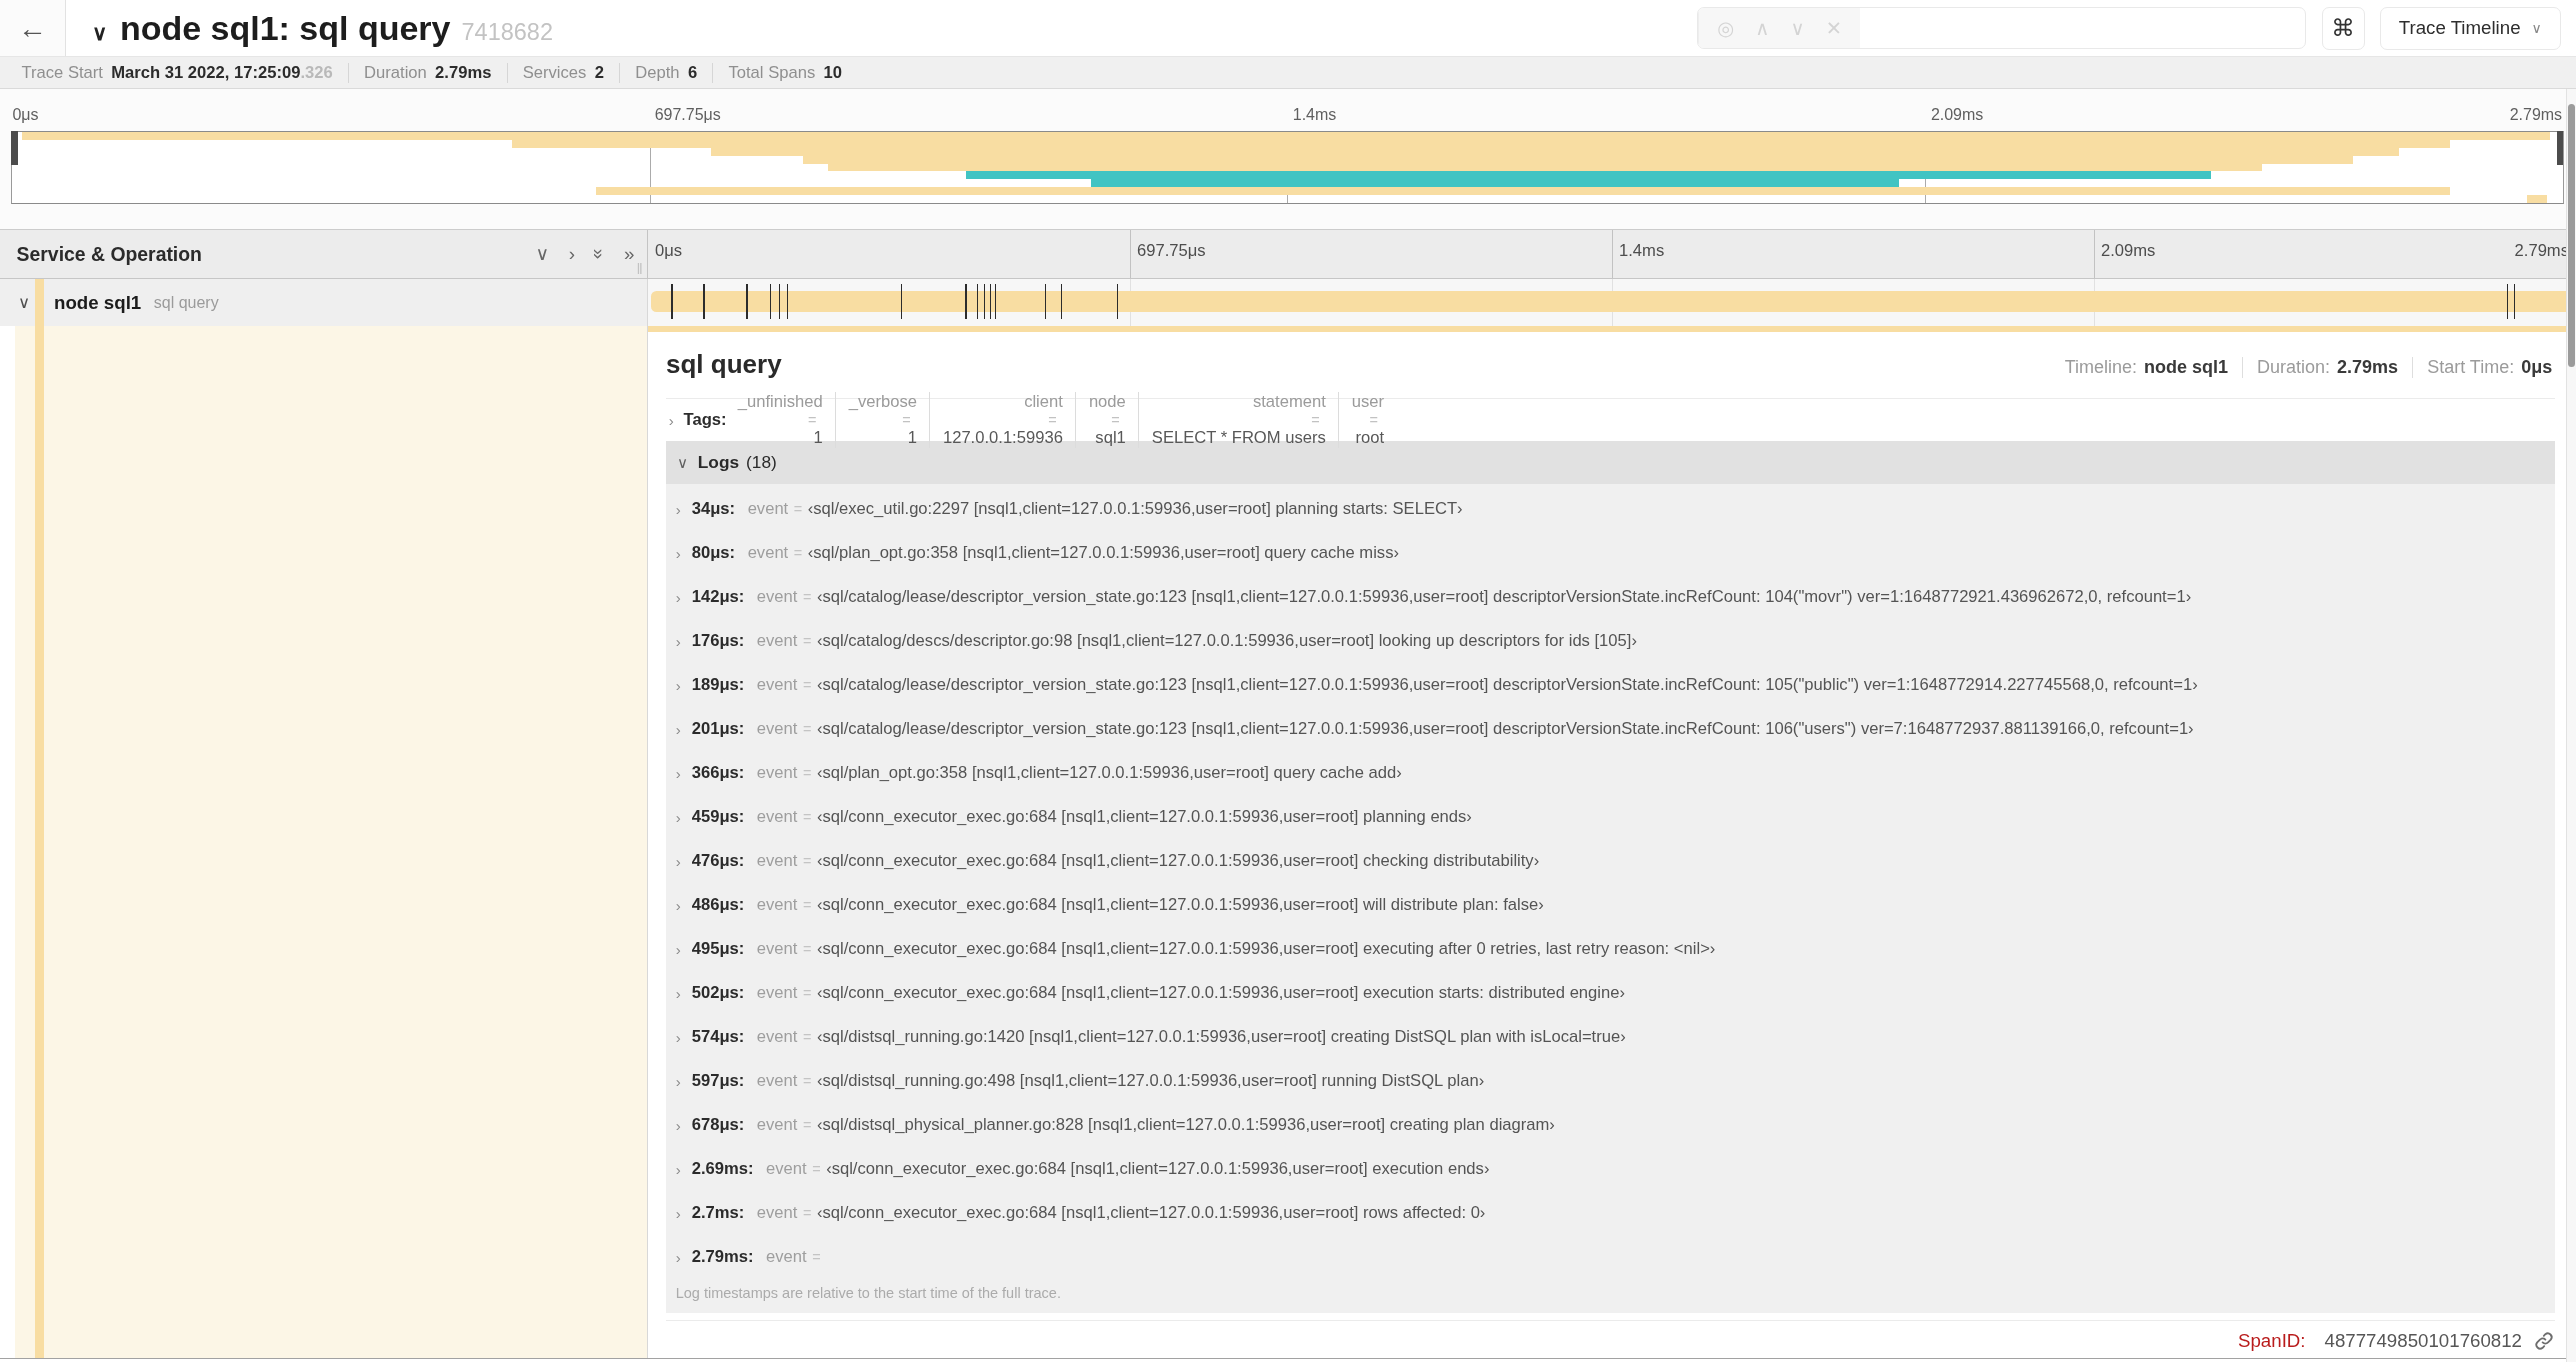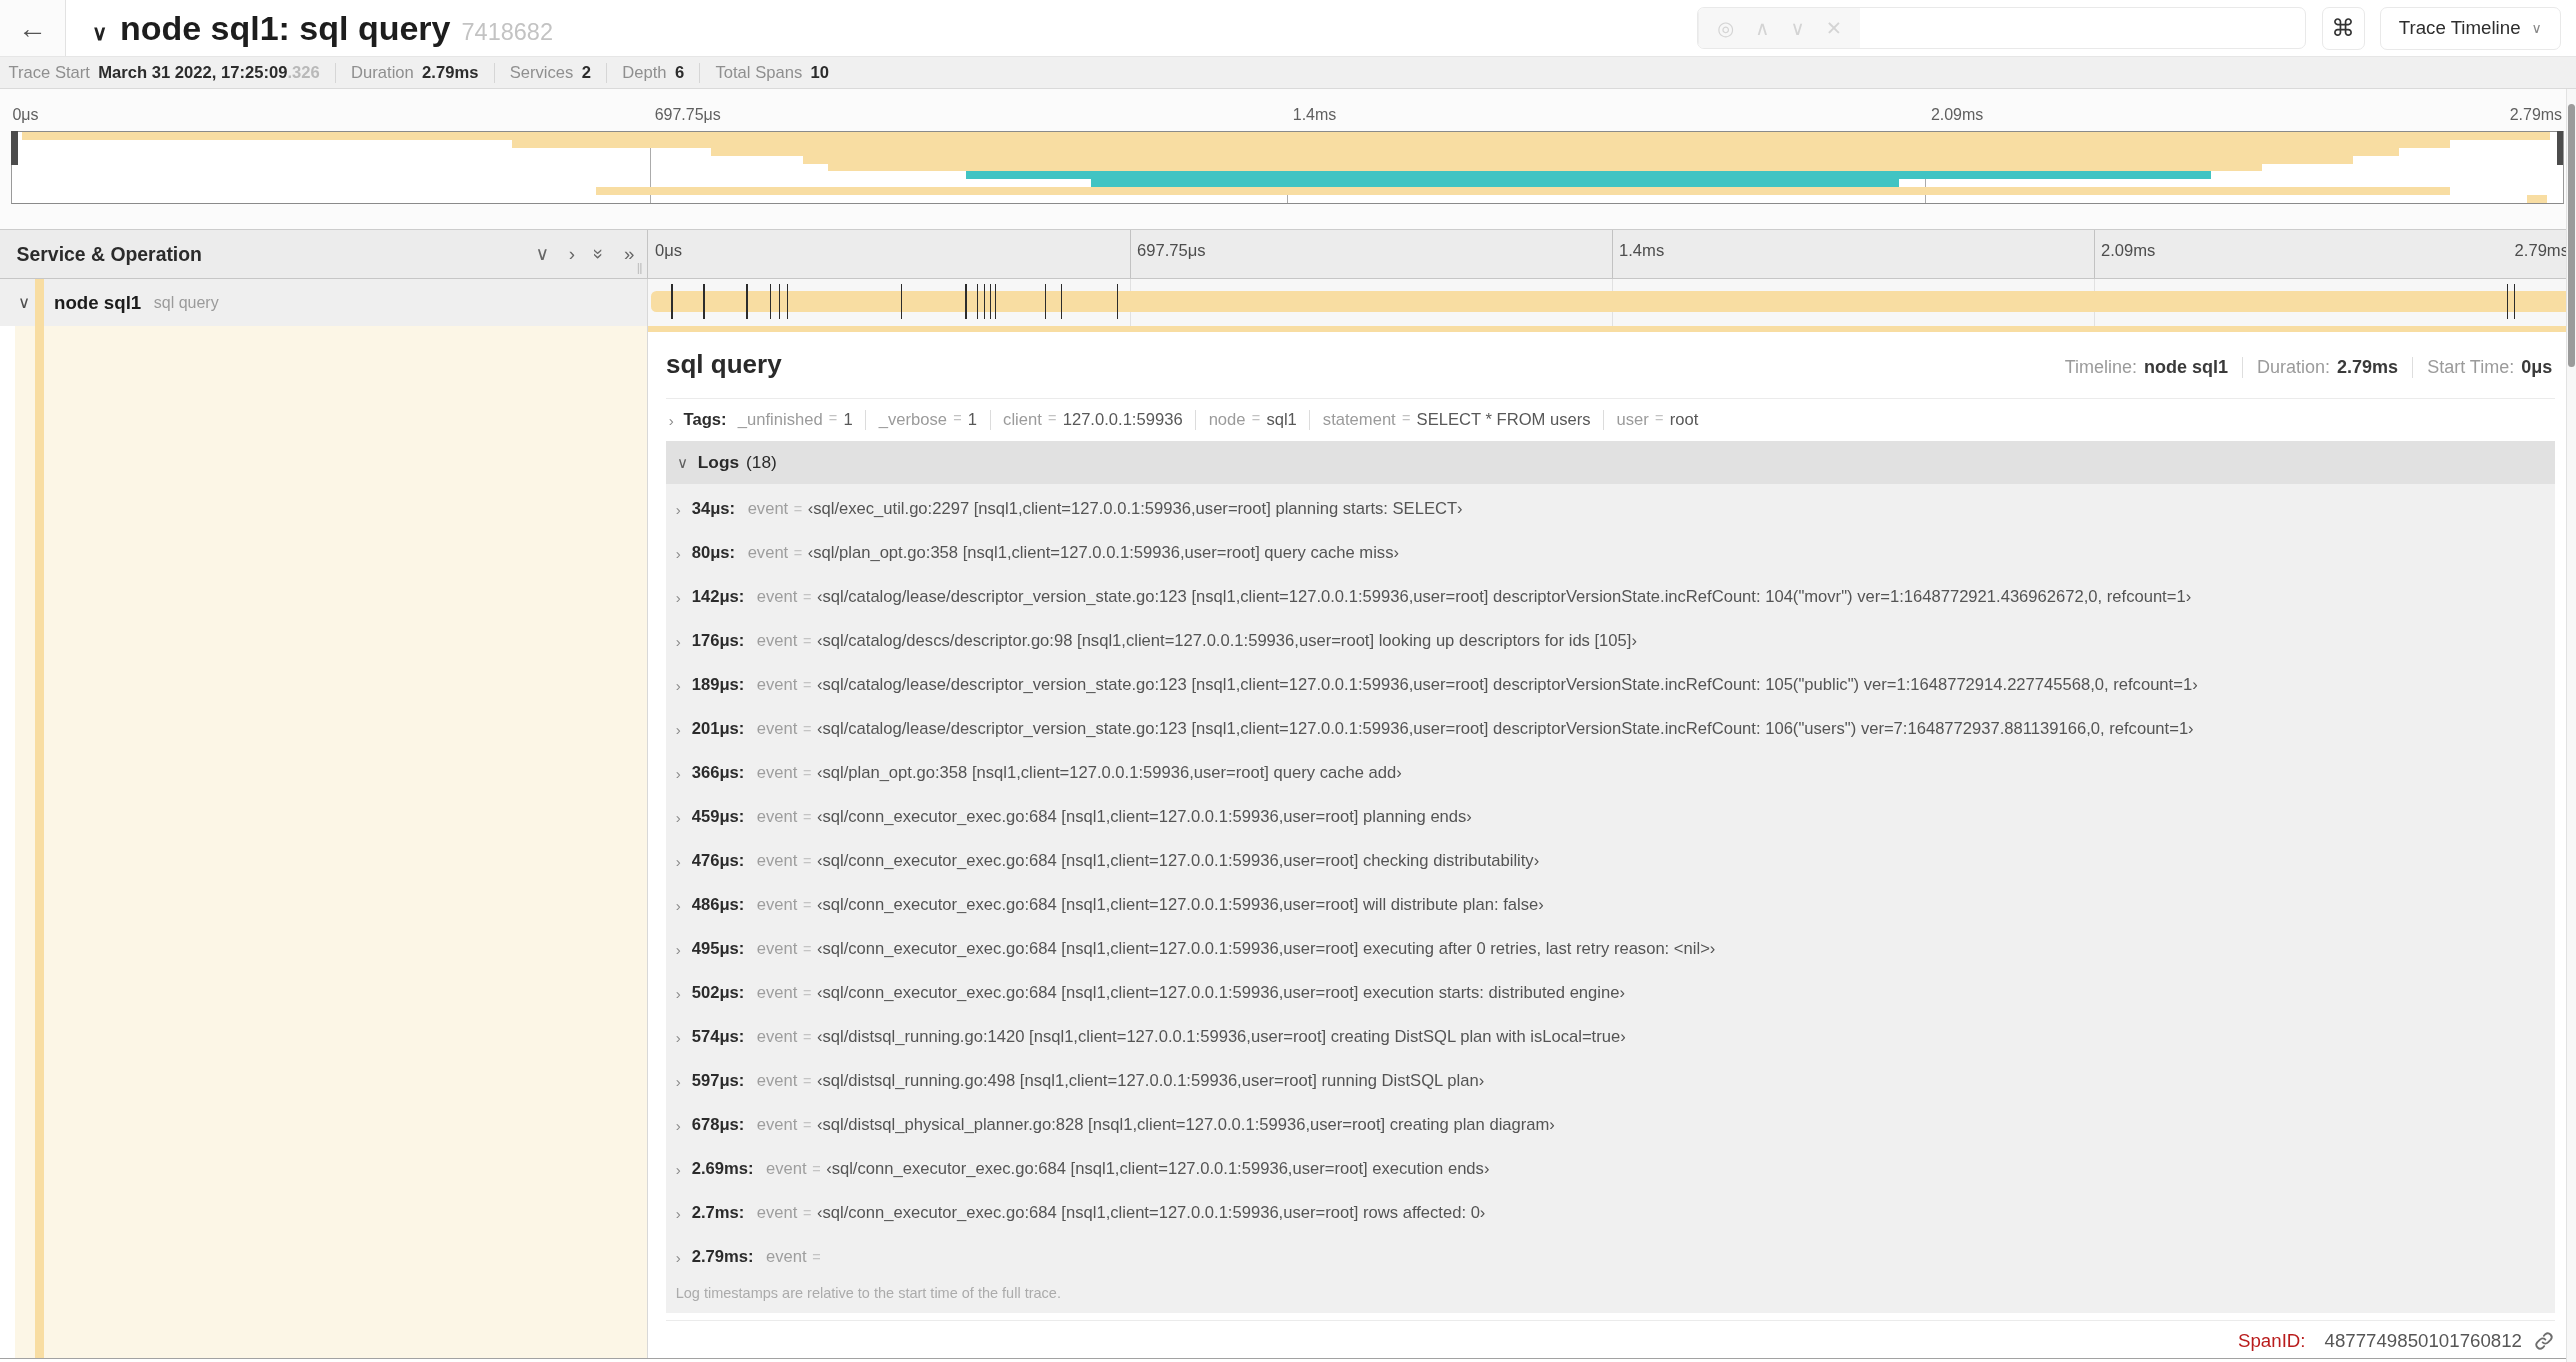--- a/index.html
+++ b/index.html
@@ -16,21 +16,21 @@
   .top-controls { margin-left:auto; display:flex; align-items:center; gap:15.2px; padding-right:15.2px; }
   .find-group { display:flex; align-items:stretch; width:609px; height:42px; border:1.4px solid #e9e9e9; border-radius:7px; overflow:hidden; background:#fff; }
   .find-group input { flex:1; border:none; outline:none; font-size:18px; padding:0 15.2px; color:#444; background:transparent; font-family:"Liberation Sans", sans-serif; }
   .find-group input::placeholder { color:#cccccc; }
   .find-tools { display:flex; align-items:center; gap:21px; padding:0 18px; background:#f7f7f7; border-left:1.4px solid #eeeeee; color:#d4d4d4; font-size:19.4px; }
   .sq-btn { width:43px; height:43px; border:1.4px solid #e9e9e9; border-radius:7px; background:#fff; font-size:23.5px; color:#333; cursor:pointer; }
   .view-btn { height:43px; border:1.4px solid #e9e9e9; border-radius:7px; background:#fff; padding:0 18px; font-size:18.7px; color:#2e2e2e; display:flex; align-items:center; gap:11px; cursor:pointer; font-family:"Liberation Sans", sans-serif; }
   .view-btn .chev { font-size:14px; color:#888; }
 
   
-  .subbar { height:32px; background:#f0f0f0; border-bottom:0.7px solid #dadada; display:flex; align-items:center; padding-left:3px; font-size:16.6px; }
+  .subbar { height:32px; background:#f0f0f0; border-bottom:0.7px solid #dadada; display:flex; align-items:center; padding-left:16px; font-size:16.6px; }
   .sb-item { padding:0 15.2px; border-right:0.7px solid #d6d6d6; display:flex; align-items:baseline; }
   .sb-item:first-child { padding-left:5.5px; }
   .sb-item:last-child { border-right:none;justify-content:center; }
   .sb-label { color:#8f8f8f; margin-right:8.3px; }
   .sb-value { font-weight:bold; color:#2c2c2c; }
   .sb-suffix { color:#b9b9b9; font-weight:bold; }
 
   
   .minimap { height:140px; background:#fbfbfb; position:relative; }
   .mm-labels { position:absolute; top:16.6px; left:11px; right:12.5px; height:21px; font-size:16px; color:#5f5f5f; }
@@ -76,21 +76,21 @@
   .dr-title { font-size:26px; font-weight:bold; color:#2a2a2a; }
   .dr-overview { margin-left:auto; display:flex; align-items:baseline; font-size:18px; }
   .ov-item { padding:0 14px; border-right:0.7px solid #dedede; }
   .ov-item:last-child { border-right:none; padding-right:2.8px; }
   .ov-label { color:#9b9b9b; margin-right:7px; }
   .ov-value { font-weight:bold; color:#3a3a3a; }
   .dr-hr { border:none; border-top:1.4px solid #ebebeb; margin-top:12.5px; }
   .tags-row { display:flex; align-items:center; height:42px; font-size:16.6px; }
   .tags-chevron { color:#8a8a8a; font-size:15.2px; margin:0 9.7px 0 2.8px; }
   .tags-label { font-weight:bold; color:#2c2c2c; margin-right:7px; }
-  .tag-item { padding:0 12.5px; display:flex; align-items:flex-start; }
+  .tag-item { padding:0 12.5px; display:flex; align-items:flex-end;flex-direction:column; }
   .tag-item.sep { border-left:0.7px solid #dcdcdc; }
   .tag-key { color:#9b9b9b; }
   .tag-eq { color:#c2c2c2; margin:0 6.2px; font-size:14.5px; }
   .tag-val { color:#585858; }
   .logs-header { height:43px; background:#e1e1e1; display:flex; align-items:center; padding-left:11px; font-size:17.3px; }
   .logs-chevron { color:#5f5f5f; font-size:15.2px; margin-right:9.7px; }
   .logs-title { font-weight:bold; color:#2a2a2a; margin-right:7px; }
   .logs-count { color:#2a2a2a; }
   .logs-rows { background:#f0f0f0; padding-top:2.8px; }
   .log-row { height:44px; display:flex; align-items:center; padding-left:9.7px; font-size:16.6px; white-space:nowrap; overflow:hidden; }

